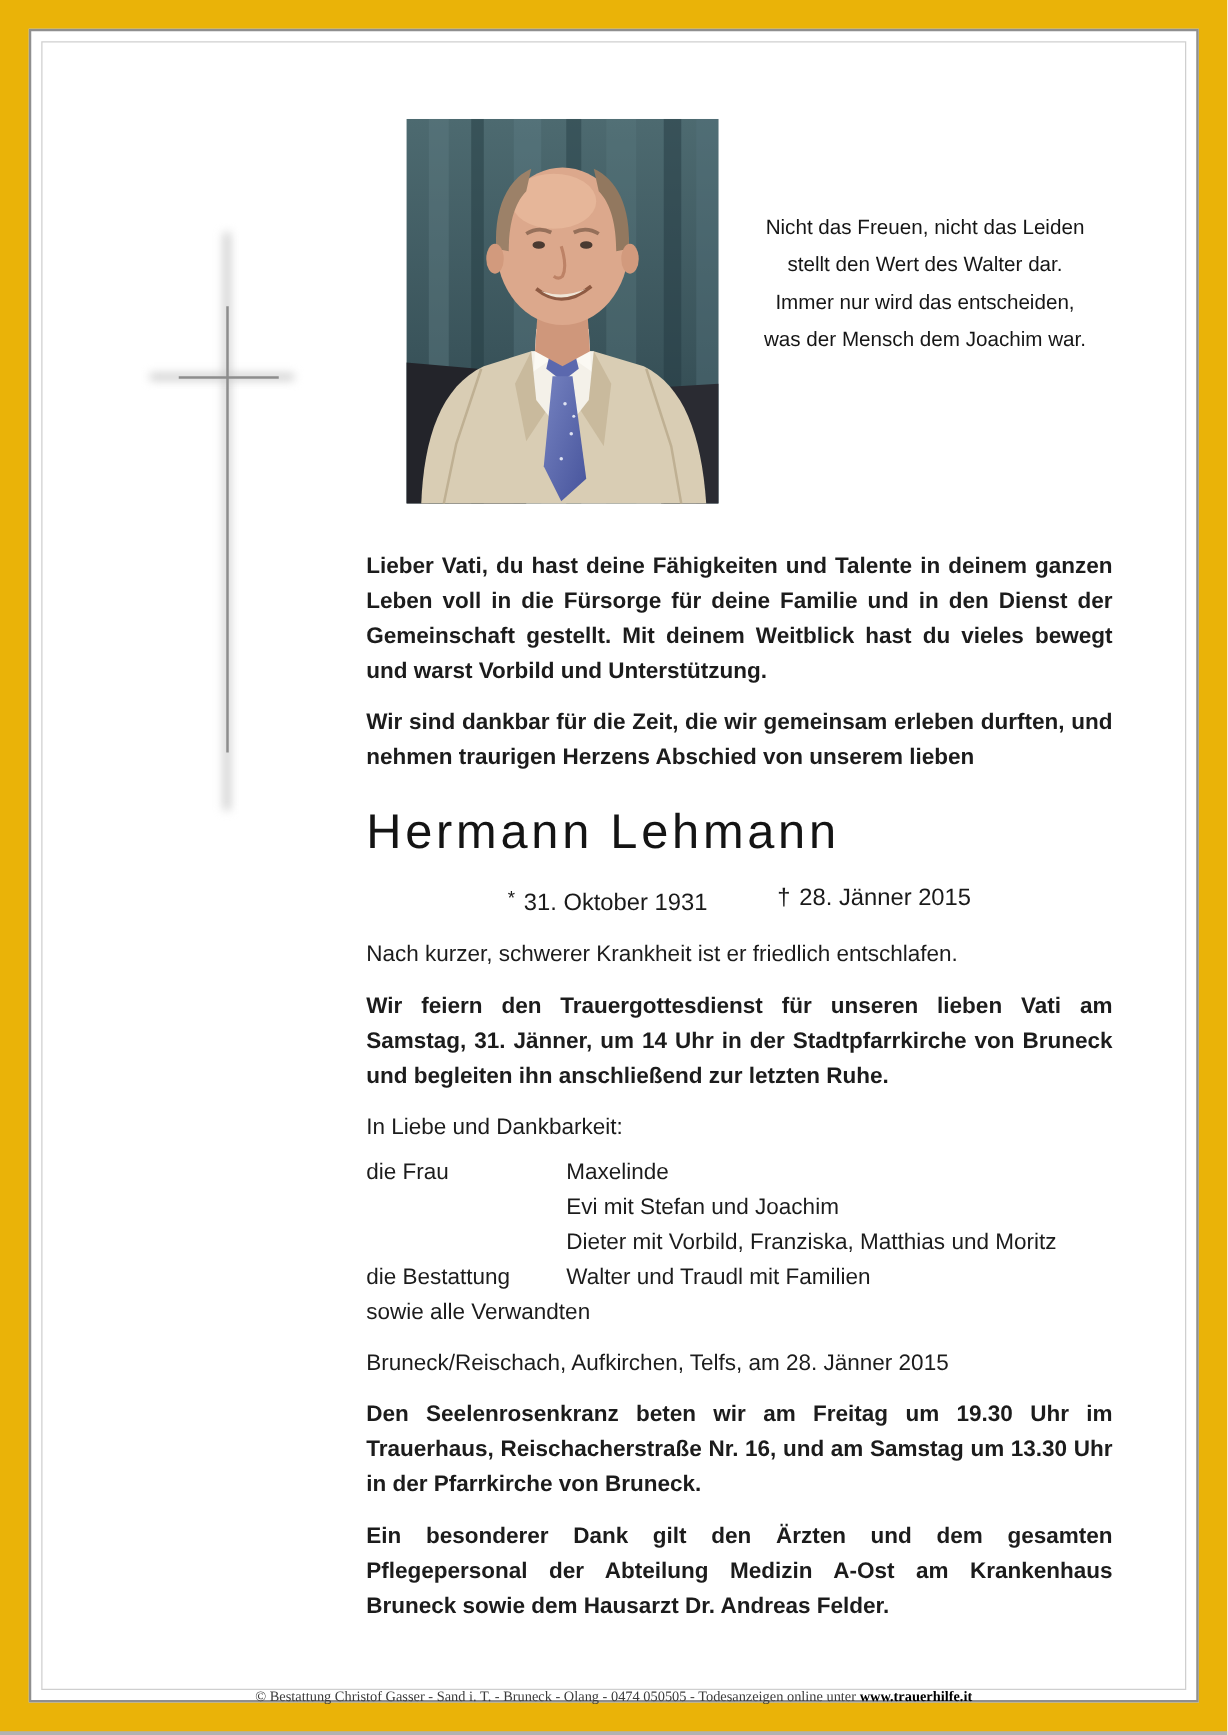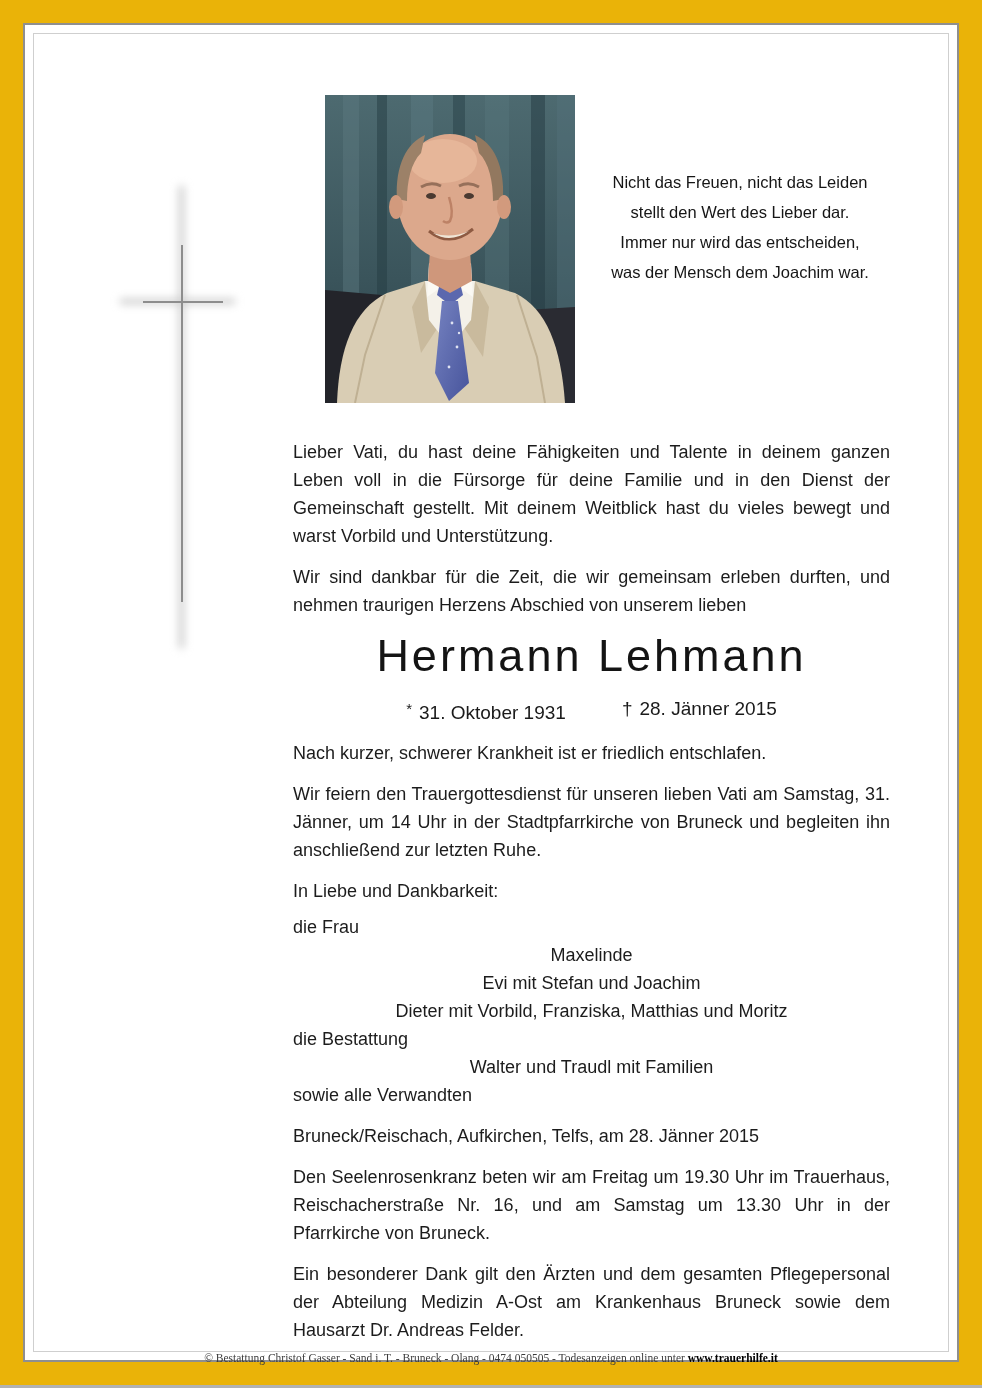--- a/index.html
+++ b/index.html
@@ -68,40 +68,40 @@
     font-size: 16.5px; line-height: 30px;
     text-align: center; color: #161616;
   }
   
   .content {
     position: absolute; left: 293px; top: 438px;
     width: 597px;
     font-size: 18px; line-height: 28px;
   }
   .content p { margin: 0; }
-  .just { text-align: justify; }
+  .just { text-align: justify; font-weight: bold; }
   .mt { margin-top: 13px !important; }
   .deceased-name {
-    margin-top: 6px;
-    font-size: 45px; line-height: 62px;
+    margin-top: 16px;
+    font-size: 39px; line-height: 62px;
     font-weight: 300; letter-spacing: 3px;
-    text-align: center; color: #141414;
+    text-align: left; color: #141414;
     white-space: nowrap;
   }
   .dates {
     margin-top: 9px;
     display: flex; justify-content: center; gap: 56px;
     font-size: 19px; line-height: 26px; color: #1a1a1a;
   }
   .dates .sym-birth { font-size: 15px; vertical-align: 5px; margin-right: 7px; }
   .dates .sym-death { font-size: 19px; margin-right: 7px; }
   .family { margin-top: 8px; }
-  .fam-row { display: flex; line-height: 28px; flex-direction: column; }
+  .fam-row { display: flex; line-height: 28px; }
   .fam-label { width: 160px; flex: none; }
-  .fam-value { flex: 1; text-align: center; }
+  .fam-value { flex: 1; }
   
   .footer {
     position: absolute; left: 40px; right: 40px; top: 1331px;
     text-align: center;
     font-size: 11.5px; line-height: 15px;
     color: #3c3c3c;
     font-family: "Liberation Serif", "DejaVu Serif", serif;
     margin-top: 20px;
   }
   .footer b { color: #000; }
@@ -180,21 +180,21 @@
       <ellipse cx="106" cy="101" rx="5" ry="3" fill="#4a3a31"></ellipse>
       <ellipse cx="144" cy="101" rx="5" ry="3" fill="#4a3a31"></ellipse>
       <path d="M124,102 Q129,118 125,126 Q122,129 118,126" stroke="#bd8266" stroke-width="2.5" fill="none"></path>
       <path d="M104,136 Q125,153 148,134" stroke="#8e5a42" stroke-width="3" fill="none"></path>
       <path d="M108,138 Q125,149 144,136 Q126,144 108,138 Z" fill="#efe5d6"></path>
     </svg>
   </div>
 
   <div class="quote">
     <div>Nicht das Freuen, nicht das Leiden</div>
-    <div>stellt den Wert des Lieber dar.</div>
+    <div>stellt den Wert des Walter dar.</div>
     <div>Immer nur wird das entscheiden,</div>
     <div>was der Mensch dem Joachim war.</div>
   </div>
 
   <div class="content">
     <p class="just">Lieber Vati, du hast deine Fähigkeiten und Talente in deinem ganzen Leben voll in die Fürsorge für deine Familie und in den Dienst der Gemeinschaft gestellt. Mit deinem Weitblick hast du vieles bewegt und warst Vorbild und Unterstützung.</p>
     <p class="just mt">Wir sind dankbar für die Zeit, die wir gemeinsam erleben durften, und nehmen traurigen Herzens Abschied von unserem lieben</p>
 
     <div class="deceased-name">Hermann Lehmann</div>
 

